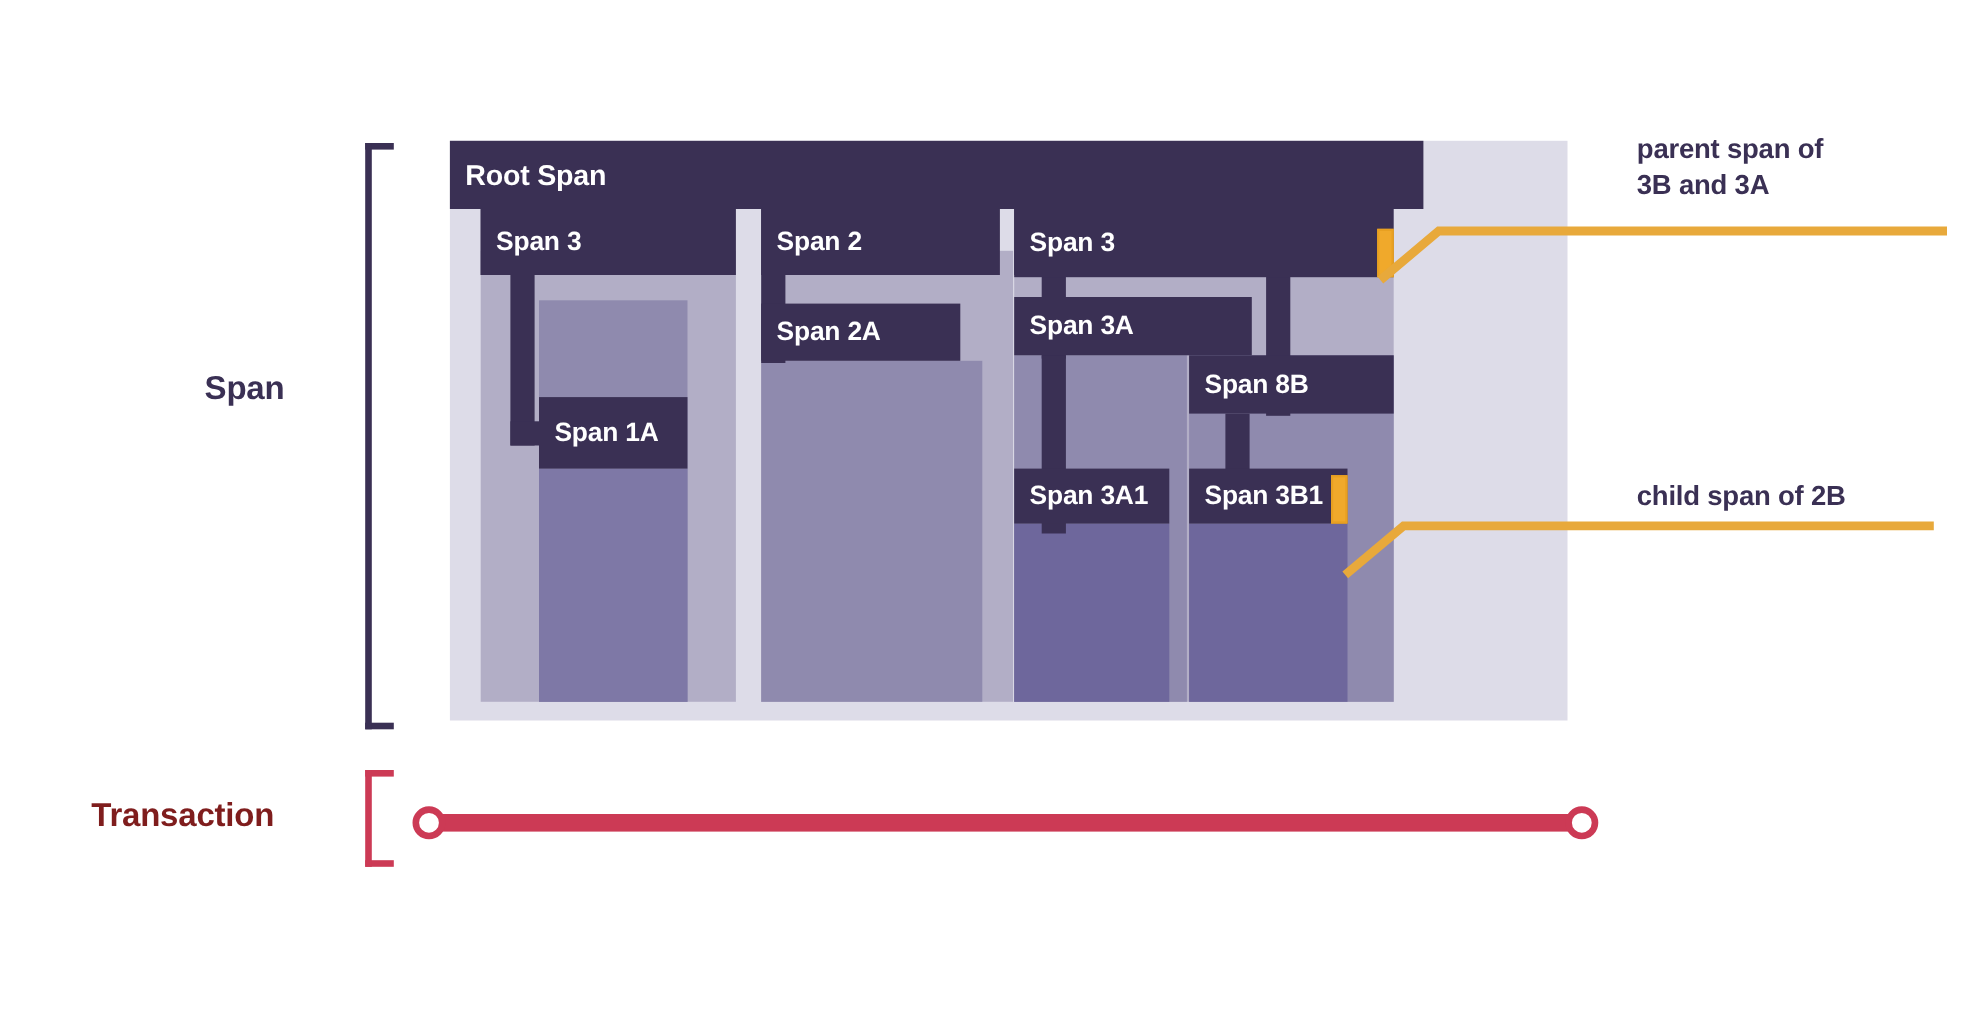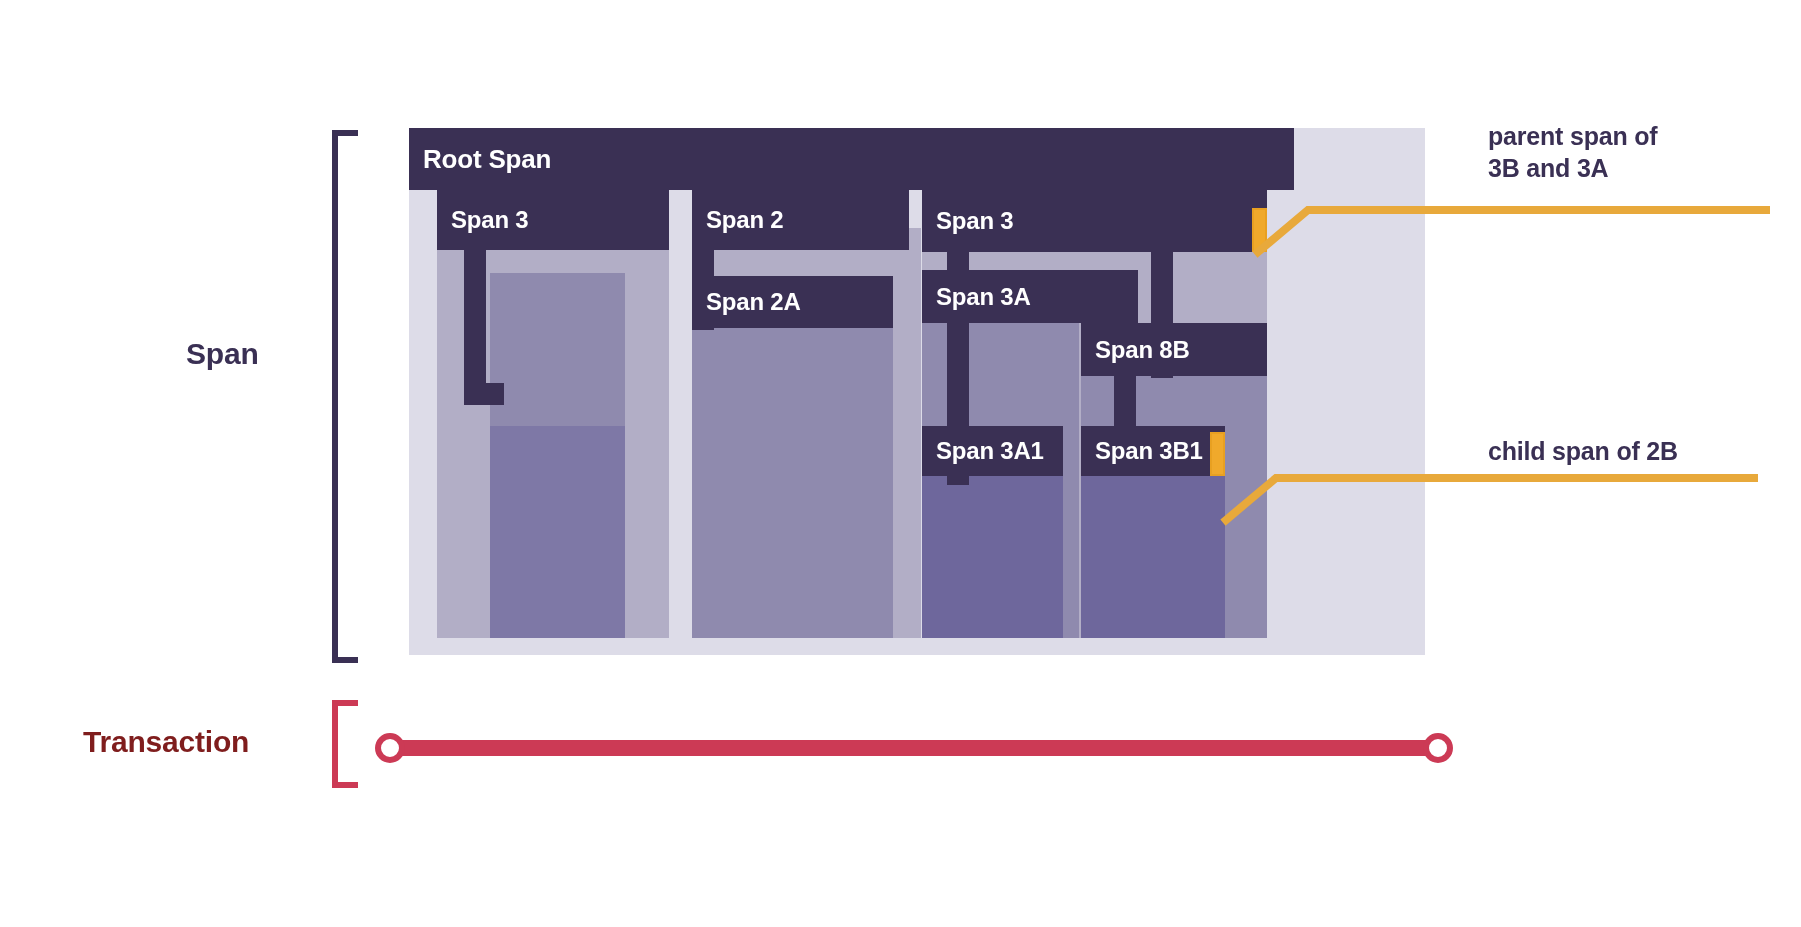--- a/index.html
+++ b/index.html
@@ -180,26 +180,29 @@
     <div class="stem" style="left:705px; top:248px; width:22px; height:78px;"></div>
 
     <div class="span-bar" style="left:0px; top:0px; width:885px; height:62px; font-size:26px;">
       <span>Root Span</span>
     </div>
 
     <div class="span-bar" style="left:28px; top:62px; width:232px; height:60px;">
       <span>Span 3</span>
     </div>
 
+    <div class="span-bar" style="left:81px; top:233px; width:135px; height:65px;">
+      <span>Span 1A</span>
+    </div>
 
     <div class="span-bar" style="left:283px; top:62px; width:217px; height:60px;">
       <span>Span 2</span>
     </div>
 
-    <div class="span-bar" style="left:283px; top:148px; width:201px; height:52px;">
+    <div class="span-bar" style="left:283px; top:148px; width:181px; height:52px;">
       <span>Span 2A</span>
     </div>
 
     <div class="span-bar" style="left:513px; top:62px; width:345px; height:62px;">
       <span>Span 3</span>
     </div>
 
     <div class="span-bar" style="left:513px; top:142px; width:216px; height:53px;">
       <span>Span 3A</span>
     </div>

